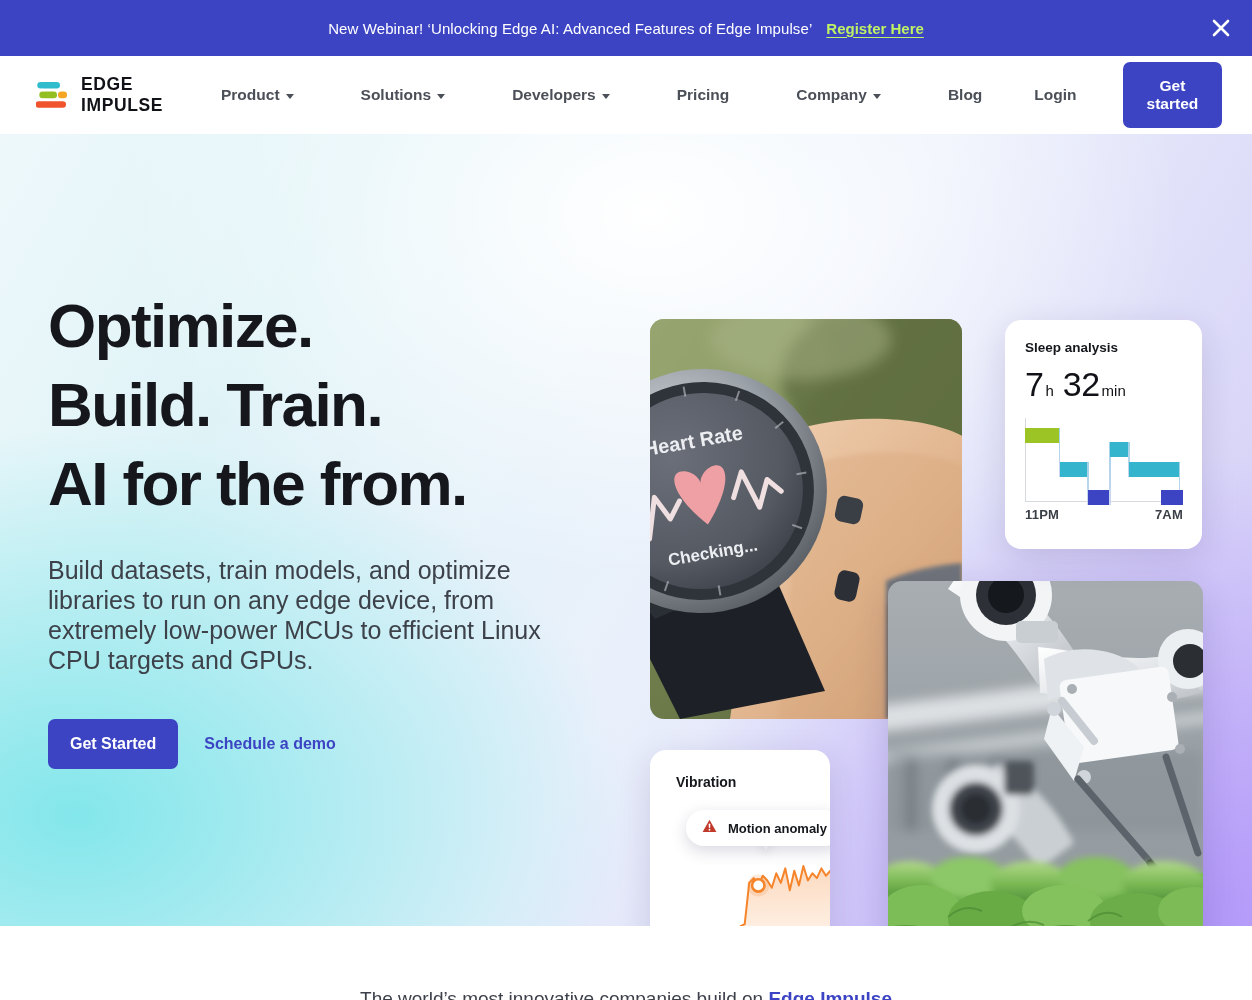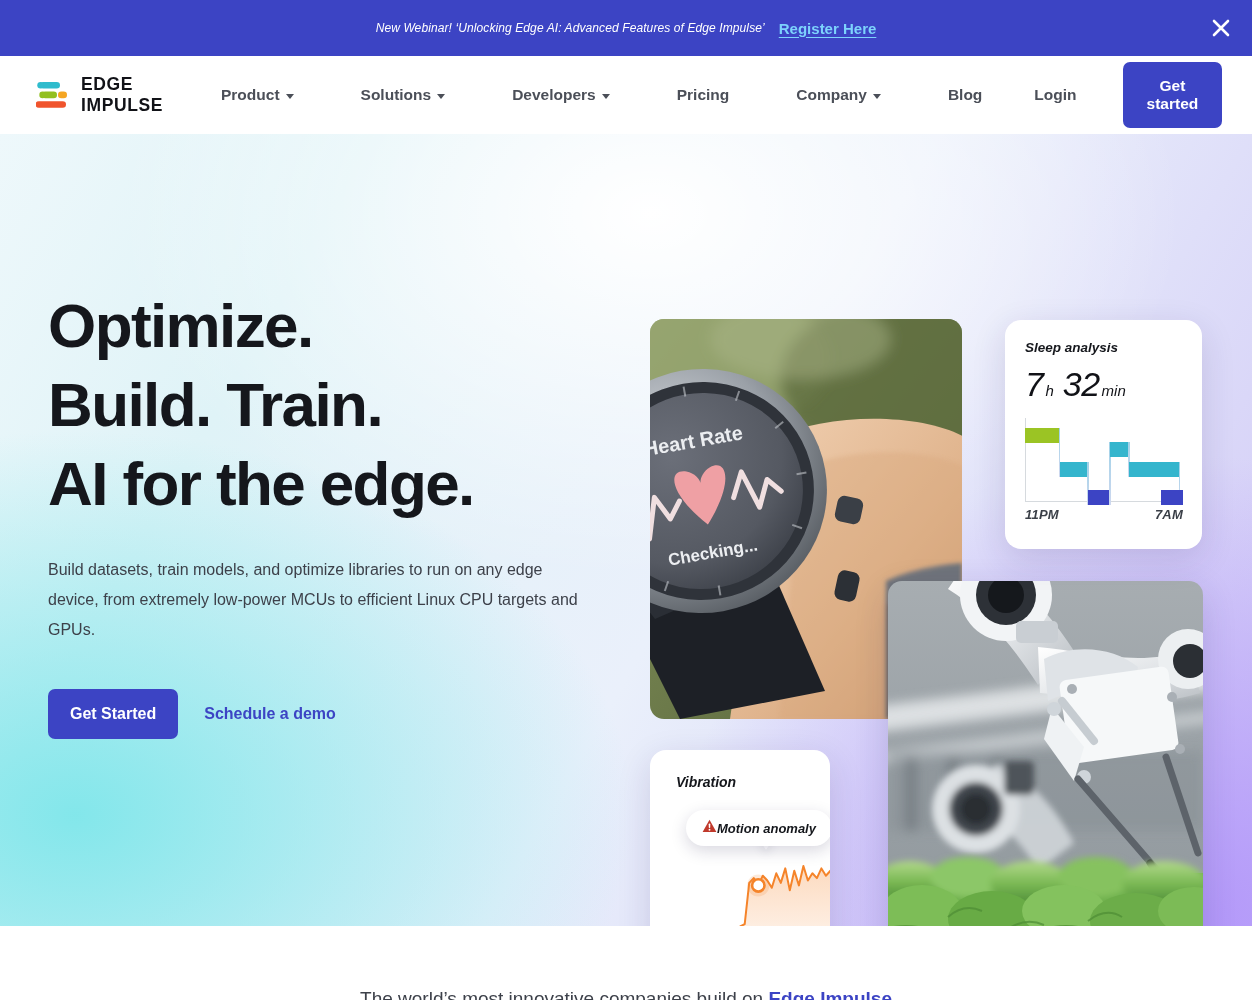--- a/index.html
+++ b/index.html
@@ -8,23 +8,23 @@
     font-family:"Liberation Sans", sans-serif;
     background:#ffffff; overflow:hidden;
   }
 
   
   .banner {
     position:relative; height:56px; background:#3c44c4;
     display:flex; align-items:center; justify-content:center;
     color:#ffffff;
   }
-  .banner-text { font-size:12px; letter-spacing:.1px;font-style:italic; }
+  .banner-text { font-size:15px; letter-spacing:.1px; }
   .banner-link {
-    margin-left:14px; font-size:15px; font-weight:bold; color:#7dd3fc;
+    margin-left:14px; font-size:15px; font-weight:bold; color:#bef264;
     text-decoration:underline; text-underline-offset:3px; cursor:pointer;
   }
   .banner-close {
     position:absolute; right:14px; top:50%; transform:translateY(-50%);
     width:34px; height:34px; display:flex; align-items:center; justify-content:center;
     cursor:pointer;
   }
   .banner-close svg { display:block; }
 
   
@@ -70,21 +70,21 @@
       linear-gradient(120deg,#eef8fb 0%, #dff3f7 22%, #eaf0fb 55%, #cfc6f6 100%);
   }
   .hero-inner { position:relative; width:1252px; height:792px; }
 
   .hero-copy { position:absolute; left:48px; top:152px; width:600px; }
   .hero-h1 {
     font-size:62px; line-height:79px; font-weight:bold;
     letter-spacing:-1.6px; color:#15171c;
   }
   .hero-sub {
-    margin-top:32px; font-size:16px; line-height:30px; color:#3d414a;
+    margin-top:32px; font-size:25px; line-height:30px; color:#3d414a;
     width:540px;
   }
   .hero-actions { margin-top:44px; display:flex; align-items:center; gap:22px; }
   .btn-primary {
     background:#3c44c4; color:#fff; font-size:16px; font-weight:bold;
     border-radius:7px; padding:16px 22px; border:none; cursor:pointer;
     font-family:inherit;
   }
   .btn-link {
     color:#3c44c4; font-size:16px; font-weight:bold; cursor:pointer;
@@ -93,42 +93,41 @@
 
   
   .photo { position:absolute; border-radius:14px; overflow:hidden; }
 
   .photo-watch { left:650px; top:185px; width:312px; height:400px; }
   .photo-robot { left:888px; top:447px; width:315px; height:400px; box-shadow:0 10px 34px rgba(40,30,90,.16); }
 
   .card {
     position:absolute; background:#ffffff; border-radius:16px;
     box-shadow:0 10px 34px rgba(40,30,90,.14);
-    font-style:italic;
   }
   .card-sleep { left:1005px; top:186px; width:197px; height:229px; padding:20px 20px 14px; }
   .card-vib   { left:650px; top:616px; width:180px; height:222px; overflow:hidden; }
 
   .card-title { font-size:13.5px; font-weight:bold; color:#15171c; }
   .sleep-big { margin-top:10px; display:flex; align-items:baseline; color:#111217; }
   .sleep-num { font-size:34px; font-weight:normal; letter-spacing:-.5px; }
   .sleep-unit { font-size:15px; margin-left:2px; margin-right:9px; }
   .sleep-chart { margin-top:14px; position:relative; width:158px; height:84px; }
   .sleep-axis-l { position:absolute; left:0; top:0; width:1px; height:84px; background:#d6dade; }
   .sleep-axis-b { position:absolute; left:0; bottom:0; width:158px; height:1px; background:#d6dade; }
   .seg { position:absolute; }
   .sleep-labels {
     display:flex; justify-content:space-between; width:158px;
     margin-top:5px; font-size:13px; font-weight:bold; color:#3a3f47;
     letter-spacing:.2px;
   }
 
   .vib-title { position:absolute; left:26px; top:24px; font-size:14px; font-weight:bold; color:#15171c; }
   .vib-badge {
-    position:absolute; left:36px; top:60px; display:flex; align-items:center; gap:0;
+    position:absolute; left:36px; top:60px; display:flex; align-items:center; gap:11px;
     background:#fff; border-radius:22px; padding:9px 16px;
     box-shadow:0 5px 16px rgba(30,25,70,.17); z-index:3; cursor:pointer;
   }
   .vib-badge-text { font-size:13px; font-weight:bold; color:#15171c; white-space:nowrap; }
   .vib-badge-tail {
     position:absolute; left:108px; top:88px; width:0; height:0;
     border-left:8px solid transparent; border-right:8px solid transparent;
     border-top:12px solid #ffffff; z-index:2;
     filter:drop-shadow(0 4px 4px rgba(30,25,70,.10));
   }
@@ -205,21 +204,21 @@
   </div>
 </div>
 
 <div class="hero">
  <div class="hero-inner">
 
   <div class="hero-copy">
     <h1 class="hero-h1">
       <div>Optimize.</div>
       <div>Build. Train.</div>
-      <div>AI for the edge.</div>
+      <div>AI for the from.</div>
     </h1>
     <p class="hero-sub">Build datasets, train models, and optimize libraries to run on any edge device, from extremely low-power MCUs to efficient Linux CPU targets and GPUs.</p>
     <div class="hero-actions">
       <button class="btn-primary">Get Started</button>
       <a class="btn-link">Schedule a demo</a>
     </div>
   </div>
 
   <div class="photo photo-watch">
     <svg width="312" height="400" viewBox="0 0 312 400" aria-hidden="true">

